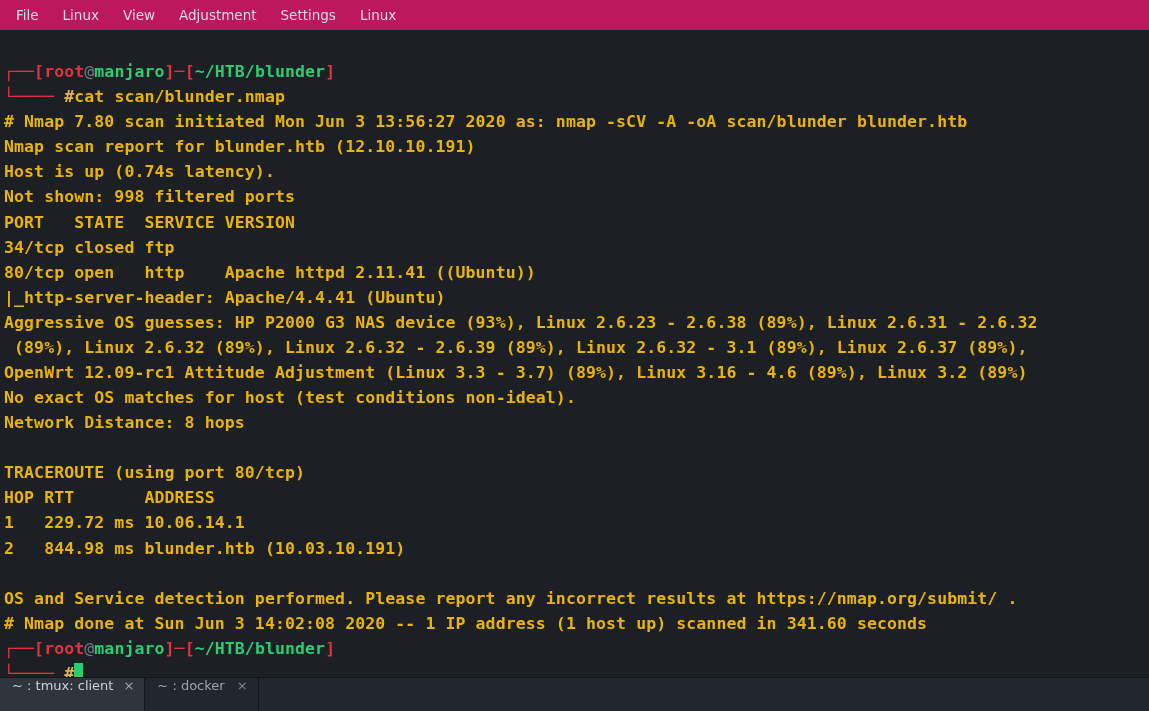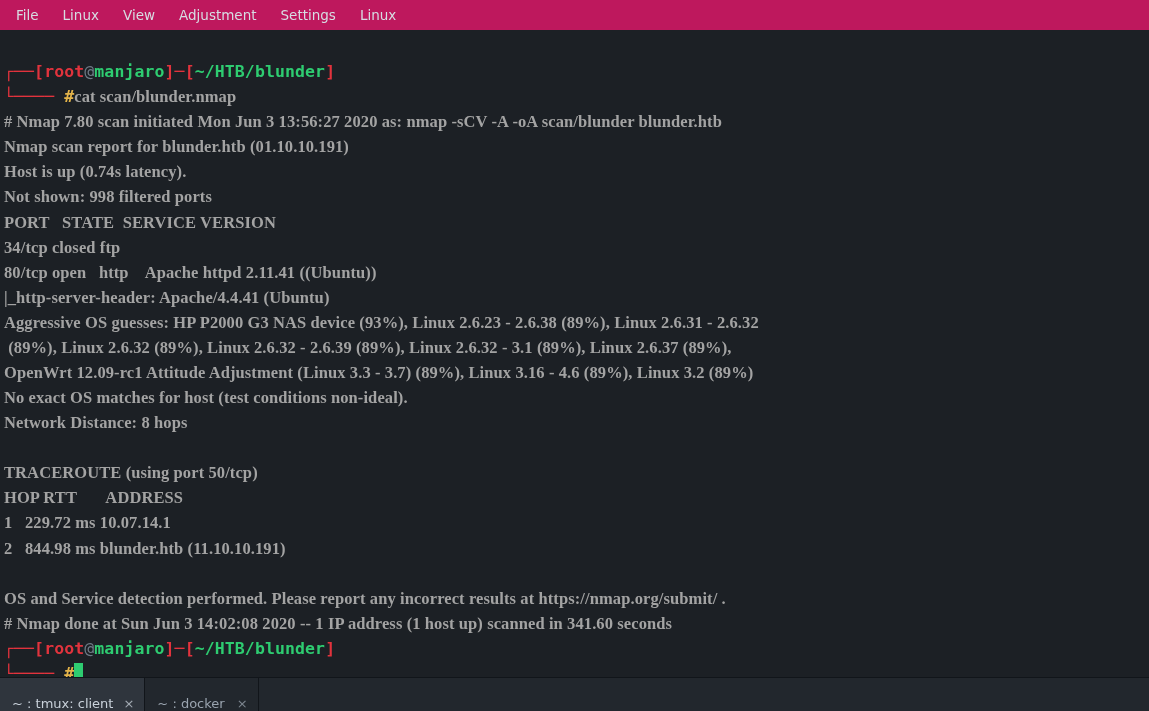--- a/index.html
+++ b/index.html
@@ -34,21 +34,21 @@
   .terminal {
     padding: 4px 4px 0 4px;
     white-space: pre;
     line-height: 1.52;
     letter-spacing: 0.1px;
   }
   .red { color: #e2333d; font-weight: 600; }
   .green { color: #2ecc71; font-weight: 600; }
   .gray { color: #6f7b87; font-weight: 400; }
   .yellow { color: #e4b44a; font-weight: 600; }
-  .white { color: #a3a3a3; font-family: Liberation Serif, serif; }
+  .white { color: #eab308; }
   .bold { font-weight: 700; }
   .cursor {
     display: inline-block;
     width: 9px;
     height: 19px;
     background: #2ecc71;
     vertical-align: -3px;
   }
 
   
@@ -61,21 +61,21 @@
     background: #22272d;
     border-top: 1px solid #11151a;
     display: flex;
     align-items: stretch;
     font-family: "DejaVu Sans", "Segoe UI", sans-serif;
     font-size: 13px;
     color: #c9d1da;
   }
   .tab {
     display: flex;
-    align-items: flex-end;
+    align-items: flex-start;
     padding: 0 10px 0 12px;
     border-right: 1px solid #11151a;
     cursor: pointer;
     gap: 10px;
   }
   .tab.active { background: #2f353d; }
   .tab:not(.active) { background: #22272d; color: #9aa4af; gap: 12px; }
   .tab .close { font-size: 13px; opacity: 0.75; cursor: pointer; }
 </style>
 </head>
@@ -87,37 +87,37 @@
   <div class="menu-item">View</div>
   <div class="menu-item">Adjustment</div>
   <div class="menu-item">Settings</div>
   <div class="menu-item">Linux</div>
 </div>
 
 <div class="terminal">
 <span class="red">┌──[</span><span class="red bold">root</span><span class="gray">@</span><span class="green">manjaro</span><span class="red">]─[</span><span class="green">~/HTB/blunder</span><span class="red">]</span>
 <span class="red">└──── </span><span class="yellow">#</span><span class="white bold">cat scan/blunder.nmap</span>
 <span class="white bold"># Nmap 7.80 scan initiated Mon Jun 3 13:56:27 2020 as: nmap -sCV -A -oA scan/blunder blunder.htb</span>
-<span class="white bold">Nmap scan report for blunder.htb (01.10.10.191)</span>
+<span class="white bold">Nmap scan report for blunder.htb (12.10.10.191)</span>
 <span class="white bold">Host is up (0.74s latency).</span>
 <span class="white bold">Not shown: 998 filtered ports</span>
 <span class="white bold">PORT   STATE  SERVICE VERSION</span>
 <span class="white bold">34/tcp closed ftp</span>
 <span class="white bold">80/tcp open   http    Apache httpd 2.11.41 ((Ubuntu))</span>
 <span class="white bold">|_http-server-header: Apache/4.4.41 (Ubuntu)</span>
 <span class="white bold">Aggressive OS guesses: HP P2000 G3 NAS device (93%), Linux 2.6.23 - 2.6.38 (89%), Linux 2.6.31 - 2.6.32</span>
 <span class="white bold"> (89%), Linux 2.6.32 (89%), Linux 2.6.32 - 2.6.39 (89%), Linux 2.6.32 - 3.1 (89%), Linux 2.6.37 (89%),</span>
 <span class="white bold">OpenWrt 12.09-rc1 Attitude Adjustment (Linux 3.3 - 3.7) (89%), Linux 3.16 - 4.6 (89%), Linux 3.2 (89%)</span>
 <span class="white bold">No exact OS matches for host (test conditions non-ideal).</span>
 <span class="white bold">Network Distance: 8 hops</span>
 <span class="white"></span>
-<span class="white bold">TRACEROUTE (using port 50/tcp)</span>
+<span class="white bold">TRACEROUTE (using port 80/tcp)</span>
 <span class="white bold">HOP RTT       ADDRESS</span>
-<span class="white bold">1   229.72 ms 10.07.14.1</span>
-<span class="white bold">2   844.98 ms blunder.htb (11.10.10.191)</span>
+<span class="white bold">1   229.72 ms 10.06.14.1</span>
+<span class="white bold">2   844.98 ms blunder.htb (10.03.10.191)</span>
 <span class="white"></span>
 <span class="white bold">OS and Service detection performed. Please report any incorrect results at https://nmap.org/submit/ .</span>
 <span class="white bold"># Nmap done at Sun Jun 3 14:02:08 2020 -- 1 IP address (1 host up) scanned in 341.60 seconds</span>
 <span class="red">┌──[</span><span class="red bold">root</span><span class="gray">@</span><span class="green">manjaro</span><span class="red">]─[</span><span class="green">~/HTB/blunder</span><span class="red">]</span>
 <span class="red">└──── </span><span class="yellow">#</span><span class="cursor"></span>
 </div>
 
 <div class="tabbar">
   <div class="tab active">
     <span>~ : tmux: client</span>

